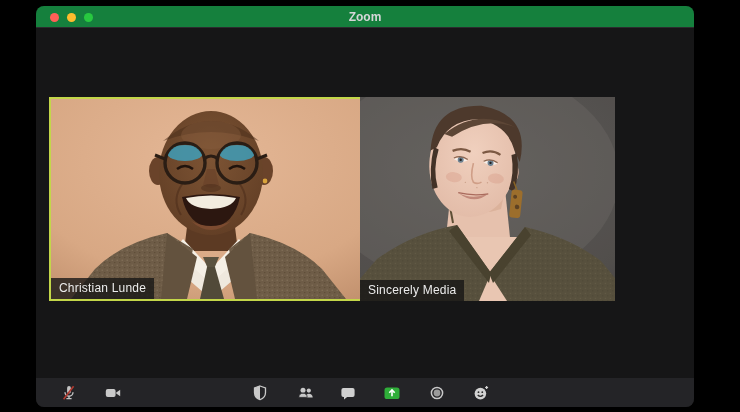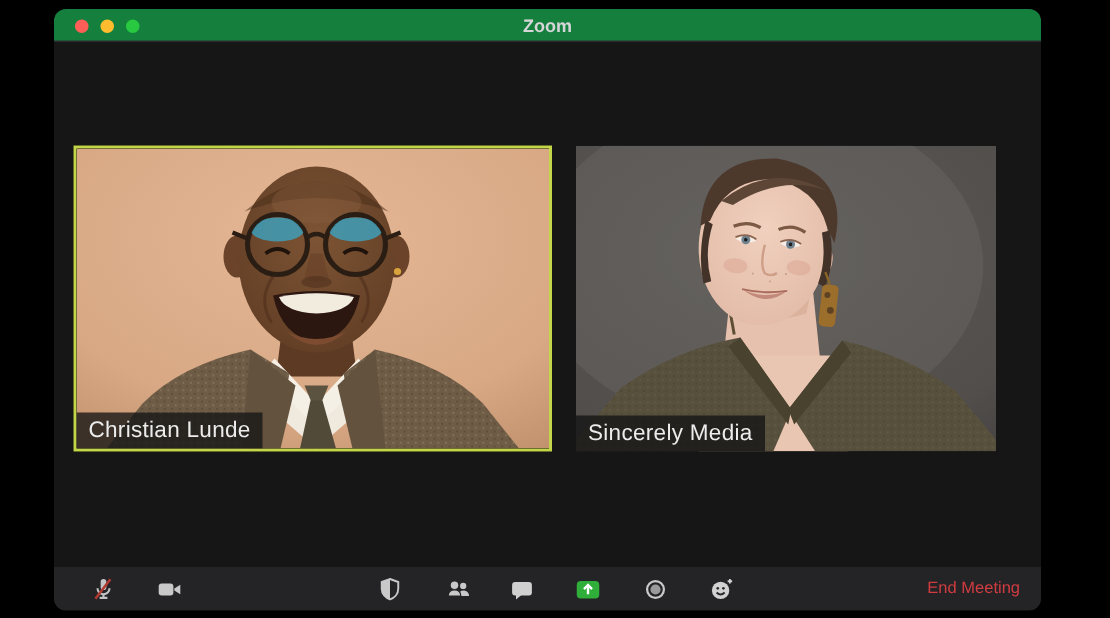--- a/index.html
+++ b/index.html
@@ -20,24 +20,24 @@
   .title { position:absolute; left:0; top:0; width:100%; height:22px;
            line-height:22px; text-align:center; color:#d6d6d8; font-size:12px;
            font-weight:600; }
 
   .content { position:absolute; left:0; top:22px; width:658px; height:350px;
              background:#161617; }
 
   .tile { position:absolute; top:69px; height:204px; overflow:hidden; background:#000; }
   .tile svg { position:absolute; left:0; top:0; width:100%; height:100%; display:block; }
   .tile.left { left:13px; width:319px; border:2px solid #c3d649; }
-  .tile.right { left:348px; width:280px; }
+  .tile.right { left:324px; width:255px; }
 
   .nameplate { position:absolute; left:0; bottom:0; padding:3px 8px 4px 8px;
-               background:rgba(20,20,20,0.78); color:#ececec; font-size:15px;
+               background:rgba(20,20,20,0.78); color:#ececec; font-size:12px;
                letter-spacing:.2px; white-space:nowrap; }
 
   .toolbar { position:absolute; left:0; bottom:0; width:658px; height:29px;
              background:#242427; }
   .tb-btn { position:absolute; top:0; width:28px; height:29px; display:flex;
             align-items:center; justify-content:center; cursor:pointer; }
   .end-meeting { position:absolute; right:14px; top:0; height:29px; line-height:29px;
                  color:#d13c41; font-size:11px; font-weight:500; cursor:pointer; }
 </style>
 </head>
@@ -270,15 +270,14 @@
       <svg width="20" height="20" viewBox="0 0 20 20">
         <circle cx="9.4" cy="10.6" r="5.8" fill="#d2d2d2"></circle>
         <circle cx="7.5" cy="9.2" r="0.9" fill="#2a2a2a"></circle>
         <circle cx="11.3" cy="9.2" r="0.9" fill="#2a2a2a"></circle>
         <path d="M6.7 12 Q9.4 14.7 12.1 12" stroke="#2a2a2a" stroke-width="1.3" fill="none"></path>
         <line x1="15.6" y1="3" x2="15.6" y2="6" stroke="#d2d2d2" stroke-width="1.2"></line>
         <line x1="14.1" y1="4.5" x2="17.1" y2="4.5" stroke="#d2d2d2" stroke-width="1.2"></line>
       </svg>
     </div>
 
-    <div class="end-meeting">End Meeting</div>
   </div>
 </div>
 
 </body></html>

